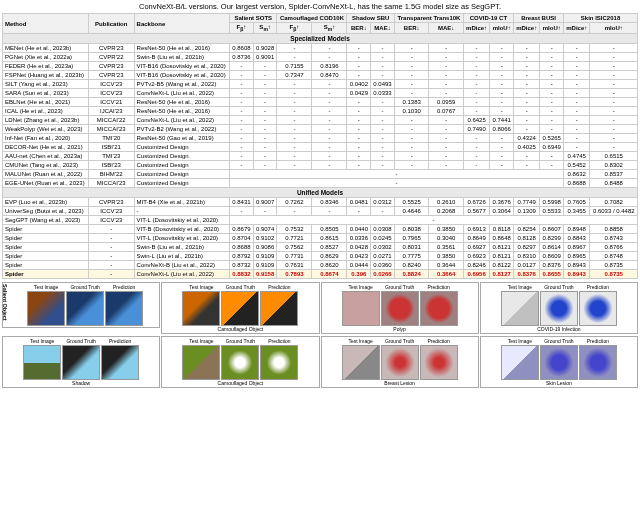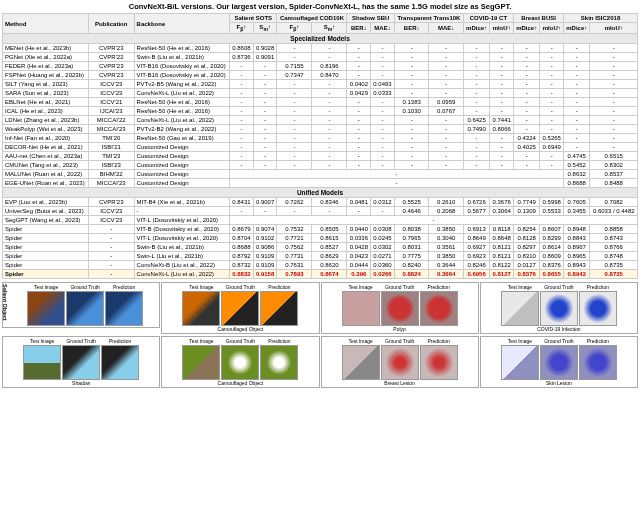--- a/index.html
+++ b/index.html
@@ -10,21 +10,21 @@
       width: 640px;
       overflow-x: hidden;
     }
     .main-container {
       width: 640px;
       padding: 2px;
     }
     .title-row {
       text-align: center;
       font-size: 7.5px;
-      font-weight: bold;
+      font-weight: normal;
       margin-bottom: 2px;
       color: #000;
     }
     table {
       border-collapse: collapse;
       width: 100%;
       font-size: 6px;
     }
     th, td {
       border: 0.5px solid #ccc;

